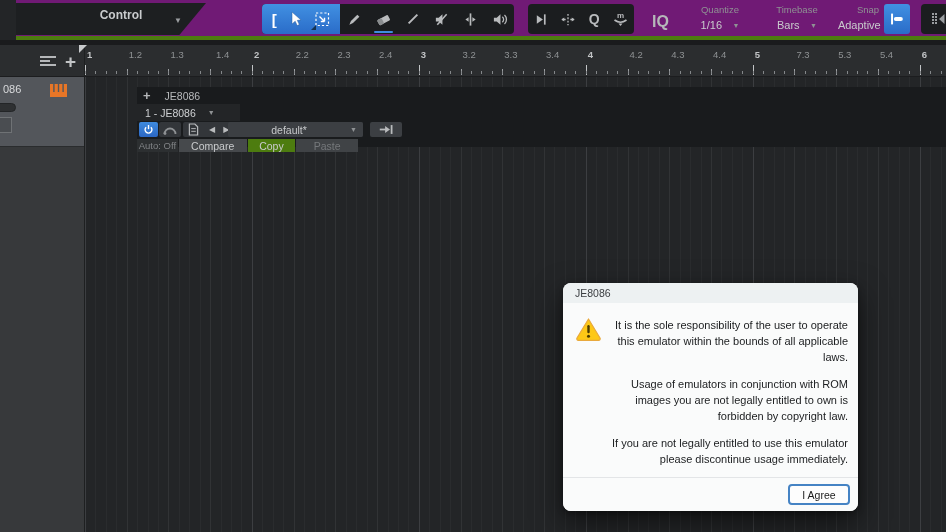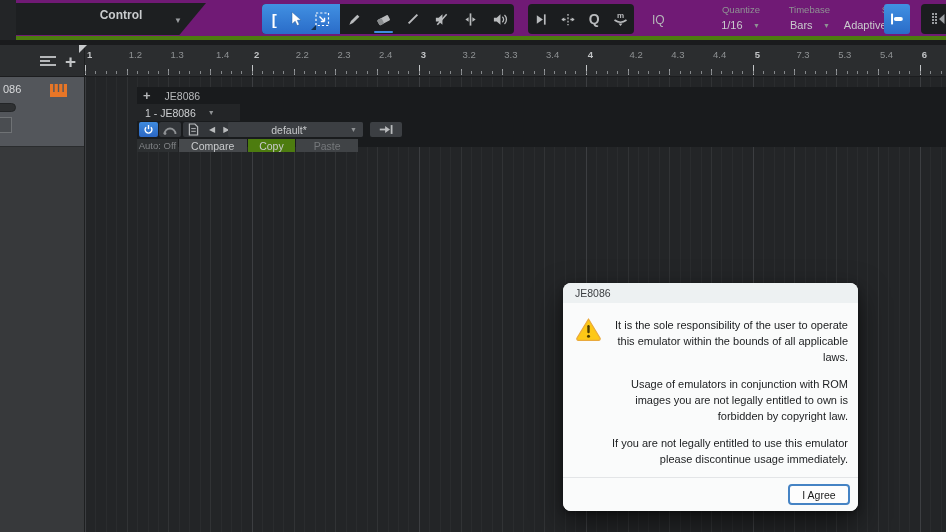--- a/index.html
+++ b/index.html
@@ -20,22 +20,22 @@
   .toolgroup { position:absolute; top:4px; height:30px; background:#1b1d1f; border-radius:4px; display:flex; align-items:center; }
   .tg1 { left:246px; width:252px; }
   .tg2 { left:512px; width:106px; justify-content:space-around; }
   .blue-seg { height:30px; width:78px; border-radius:4px 0 0 4px;
     background:linear-gradient(#4190e2,#2a6cc8); display:flex; align-items:center; justify-content:space-around; position:relative; }
   .bracket-glyph { color:#fff; font-size:15px; font-weight:bold; line-height:1; margin-left:4px;}
   .tool-cell { width:29px; height:30px; display:flex; align-items:center; justify-content:center; position:relative; }
   .tool-underline { position:absolute; left:5px; bottom:1px; width:19px; height:2px; background:#3f8de0; border-radius:1px; }
   .cursor-corner { position:absolute; right:24px; bottom:4px; width:0; height:0;
     border-left:5px solid transparent; border-bottom:5px solid #16324f; }
-  .iq-label { position:absolute; left:636px; top:13px; color:#b5b7b9; font-size:12px; font-weight:normal; }
-  .param { position:absolute; top:4px; height:32px; text-align:right; }
+  .iq-label { position:absolute; left:636px; top:13px; color:#b5b7b9; font-size:16px; font-weight:bold; }
+  .param { position:absolute; top:4px; height:32px; text-align:center; }
   .param .plabel { color:#8f9294; font-size:9.5px; display:block; }
   .param .pvalue { color:#c9cbcd; font-size:11px; display:inline-block; margin-top:2px; }
   .param .pcaret { color:#8f9294; font-size:7px; margin-left:6px; vertical-align:1px; }
   .q-param { left:664px; width:80px; }
   .t-param { left:748px; width:66px; }
   .s-param { left:816px; width:72px; }
   .snap-toggle { position:absolute; left:868px; top:4px; width:26px; height:30px; border-radius:3px;
     background:linear-gradient(#4190e2,#2a6cc8); display:flex; align-items:center; justify-content:center; }
   .right-group { position:absolute; left:905px; top:4px; width:35px; height:30px; background:#1b1d1f; border-radius:4px;
     display:flex; align-items:center; justify-content:center; }

